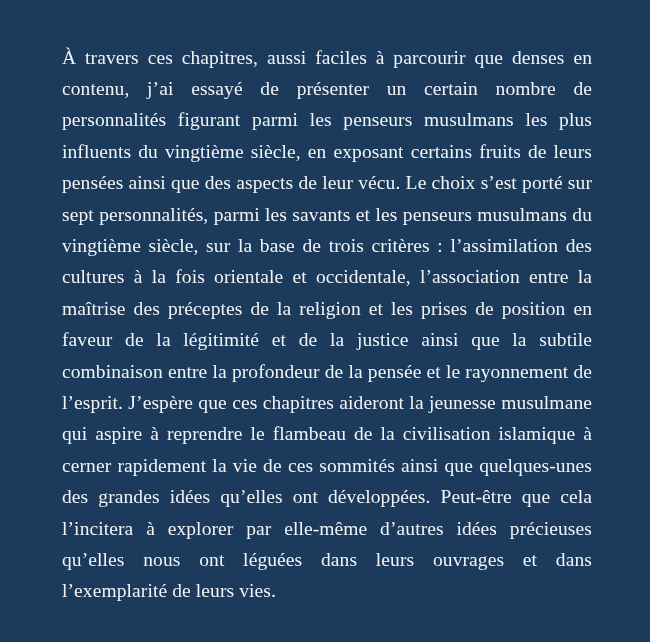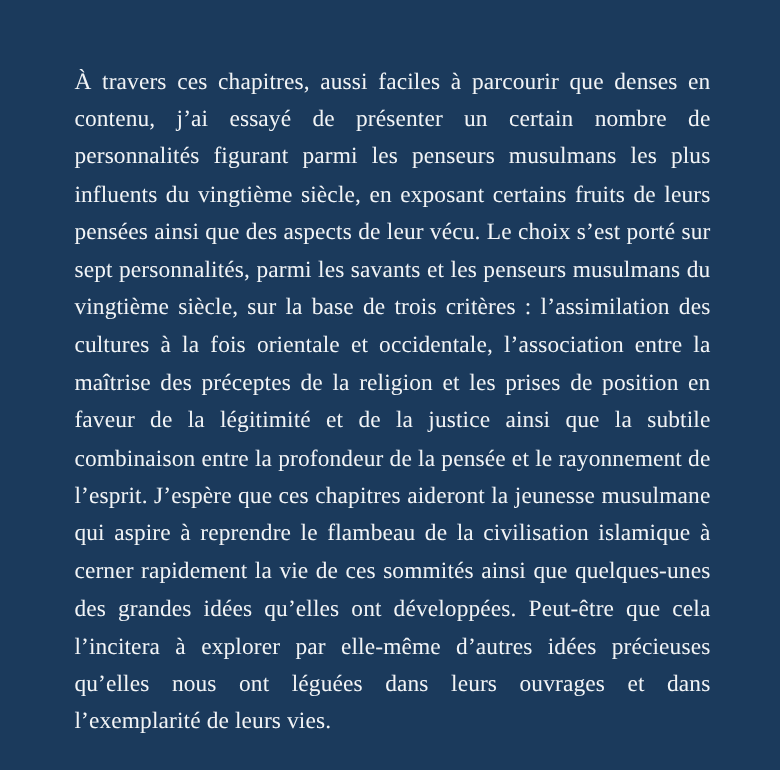--- a/index.html
+++ b/index.html
@@ -11,21 +11,21 @@
     height: 642px;
     background: #1b3a5c;
     font-family: "Liberation Serif", serif;
     overflow: hidden;
   }
   .page {
     box-sizing: border-box;
     width: 650px;
     height: 642px;
     background: #1b3a5c;
-    padding: 33px 58px 20px 62px;
+    padding: 22px 58px 20px 62px;
     display: flex;
     flex-direction: column;
     justify-content: flex-start;
   }
   .body-text {
     color: #f2f4f6;
     font-family: "Liberation Serif", serif;
     font-size: 19.5px;
     line-height: 31.4px;
     text-align: justify;

